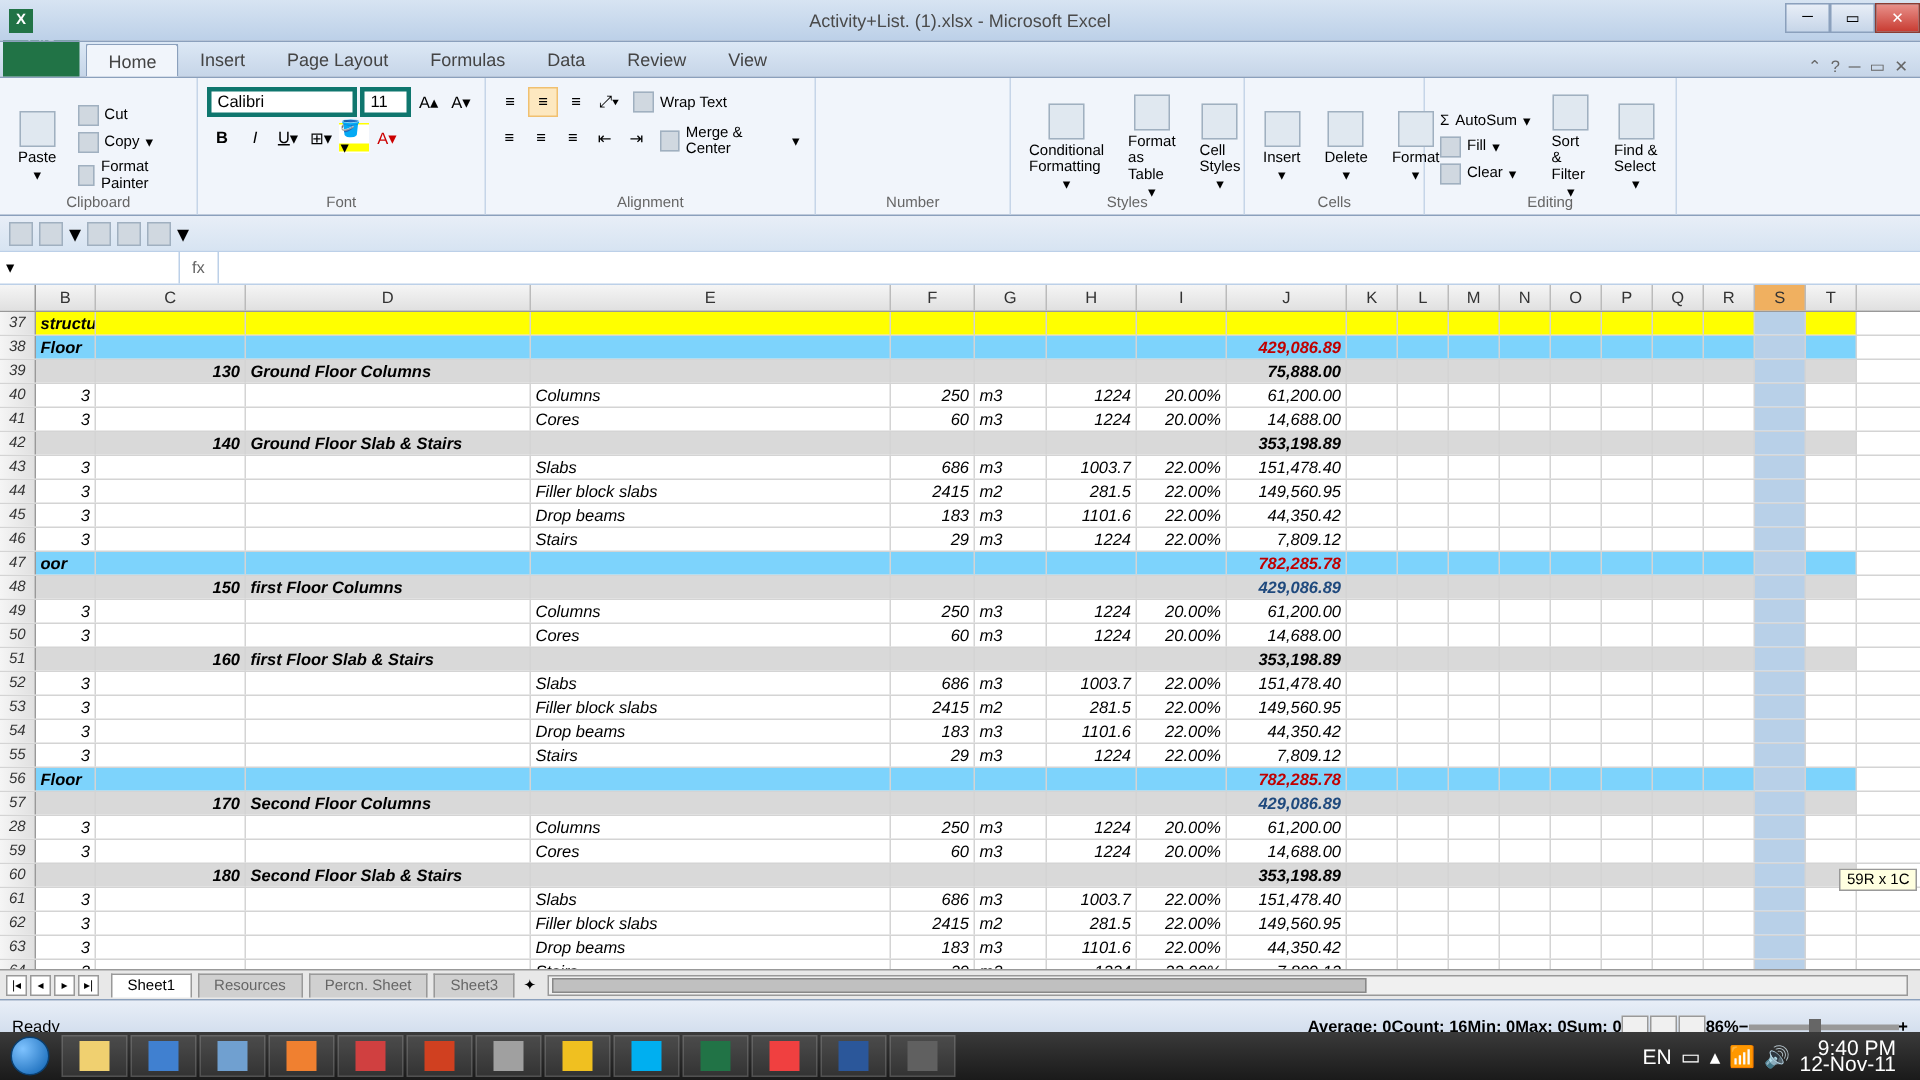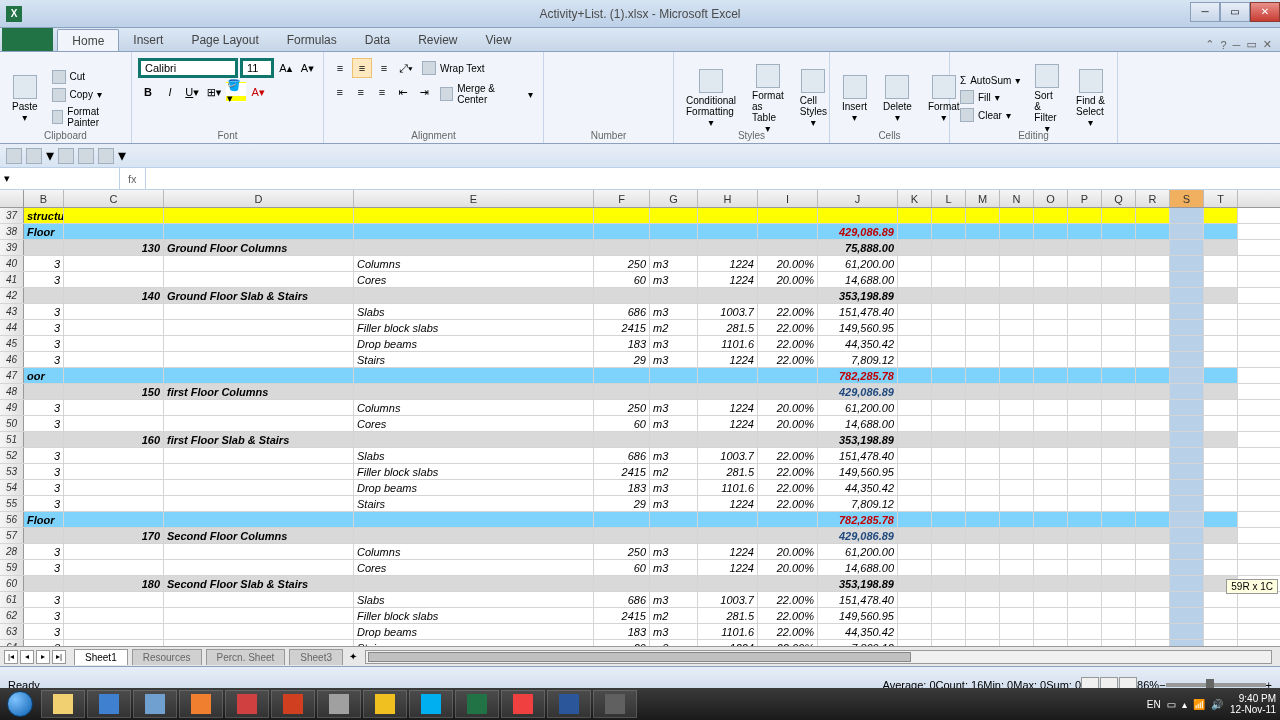--- a/index.html
+++ b/index.html
@@ -73,33 +73,33 @@
 .sheet-bar { height: 20px; background: #e8e8e8; border-top: 1px solid #999; display: flex; align-items: center; font-size: 10px; }
 .sheet-nav { display: flex; gap: 2px; padding: 0 4px; }
 .sheet-nav span { width: 14px; height: 14px; border: 1px solid #999; background: #fff; display: flex; align-items: center; justify-content: center; font-size: 8px; }
 .sheet-tab { padding: 2px 10px; background: #fff; border: 1px solid #999; border-bottom: none; margin-left: 4px; }
 .sheet-tab.inactive { background: #d0d0d0; color: #666; }
 .hscroll { flex: 1; margin: 0 8px; height: 14px; border: 1px solid #999; background: #f0f0f0; position: relative; }
 .hscroll .thumb { position: absolute; left: 2px; width: 60%; top: 1px; bottom: 1px; background: #c0c0c0; border: 1px solid #888; }
 
 
 .status-bar { height: 36px; background: linear-gradient(#e8eef7, #c6d5e8); border-top: 1px solid #8ba0bc; display: flex; align-items: center; font-size: 11px; padding: 0 8px; gap: 16px; }
-.status-bar .right { margin-left: auto; display: flex; gap: 0; align-items: center; }
+.status-bar .right { margin-left: auto; display: flex; gap: 0; align-items: center; font-weight: bold; }
 .view-btns { display: flex; gap: 1px; }
 .view-btn { width: 18px; height: 16px; border: 1px solid #999; background: #f0f0f0; }
 .zoom-slider { width: 100px; height: 4px; background: #999; position: relative; }
 .zoom-slider .thumb { position: absolute; left: 40%; top: -4px; width: 8px; height: 12px; background: #666; }
 
 
 .taskbar { position: absolute; bottom: 0; left: 0; right: 0; height: 32px; background: linear-gradient(#3a3a3a, #1a1a1a); display: flex; align-items: center; }
 .start-btn { width: 40px; height: 32px; display: flex; align-items: center; justify-content: center; }
 .start-orb { width: 26px; height: 26px; border-radius: 50%; background: radial-gradient(circle at 30% 30%, #7fc3ff, #0a5fb0); border: 1px solid #0a3f70; }
 .task-item { width: 44px; height: 28px; margin: 0 1px; background: rgba(255,255,255,0.1); border: 1px solid rgba(255,255,255,0.15); display: flex; align-items: center; justify-content: center; }
 .task-ico { width: 20px; height: 20px; background: #888; }
-.tray { margin-left: auto; display: flex; align-items: center; gap: 6px; color: #fff; font-size: 10px; padding-right: 4px; }
+.tray { margin-left: auto; display: flex; align-items: center; gap: 6px; color: #fff; font-size: 14px; padding-right: 16px; }
 .tray .clock { text-align: right; line-height: 11px; }
 
 .sel-info { position: absolute; right: 2px; bottom: 52px; background: #ffffe0; border: 1px solid #999; font-size: 10px; padding: 1px 4px; }
 </style>
 </head>
 <body>
 
 <div class="titlebar">
   <div class="excel-icon">X</div>
   <div class="title">Activity+List. (1).xlsx - Microsoft Excel</div>

